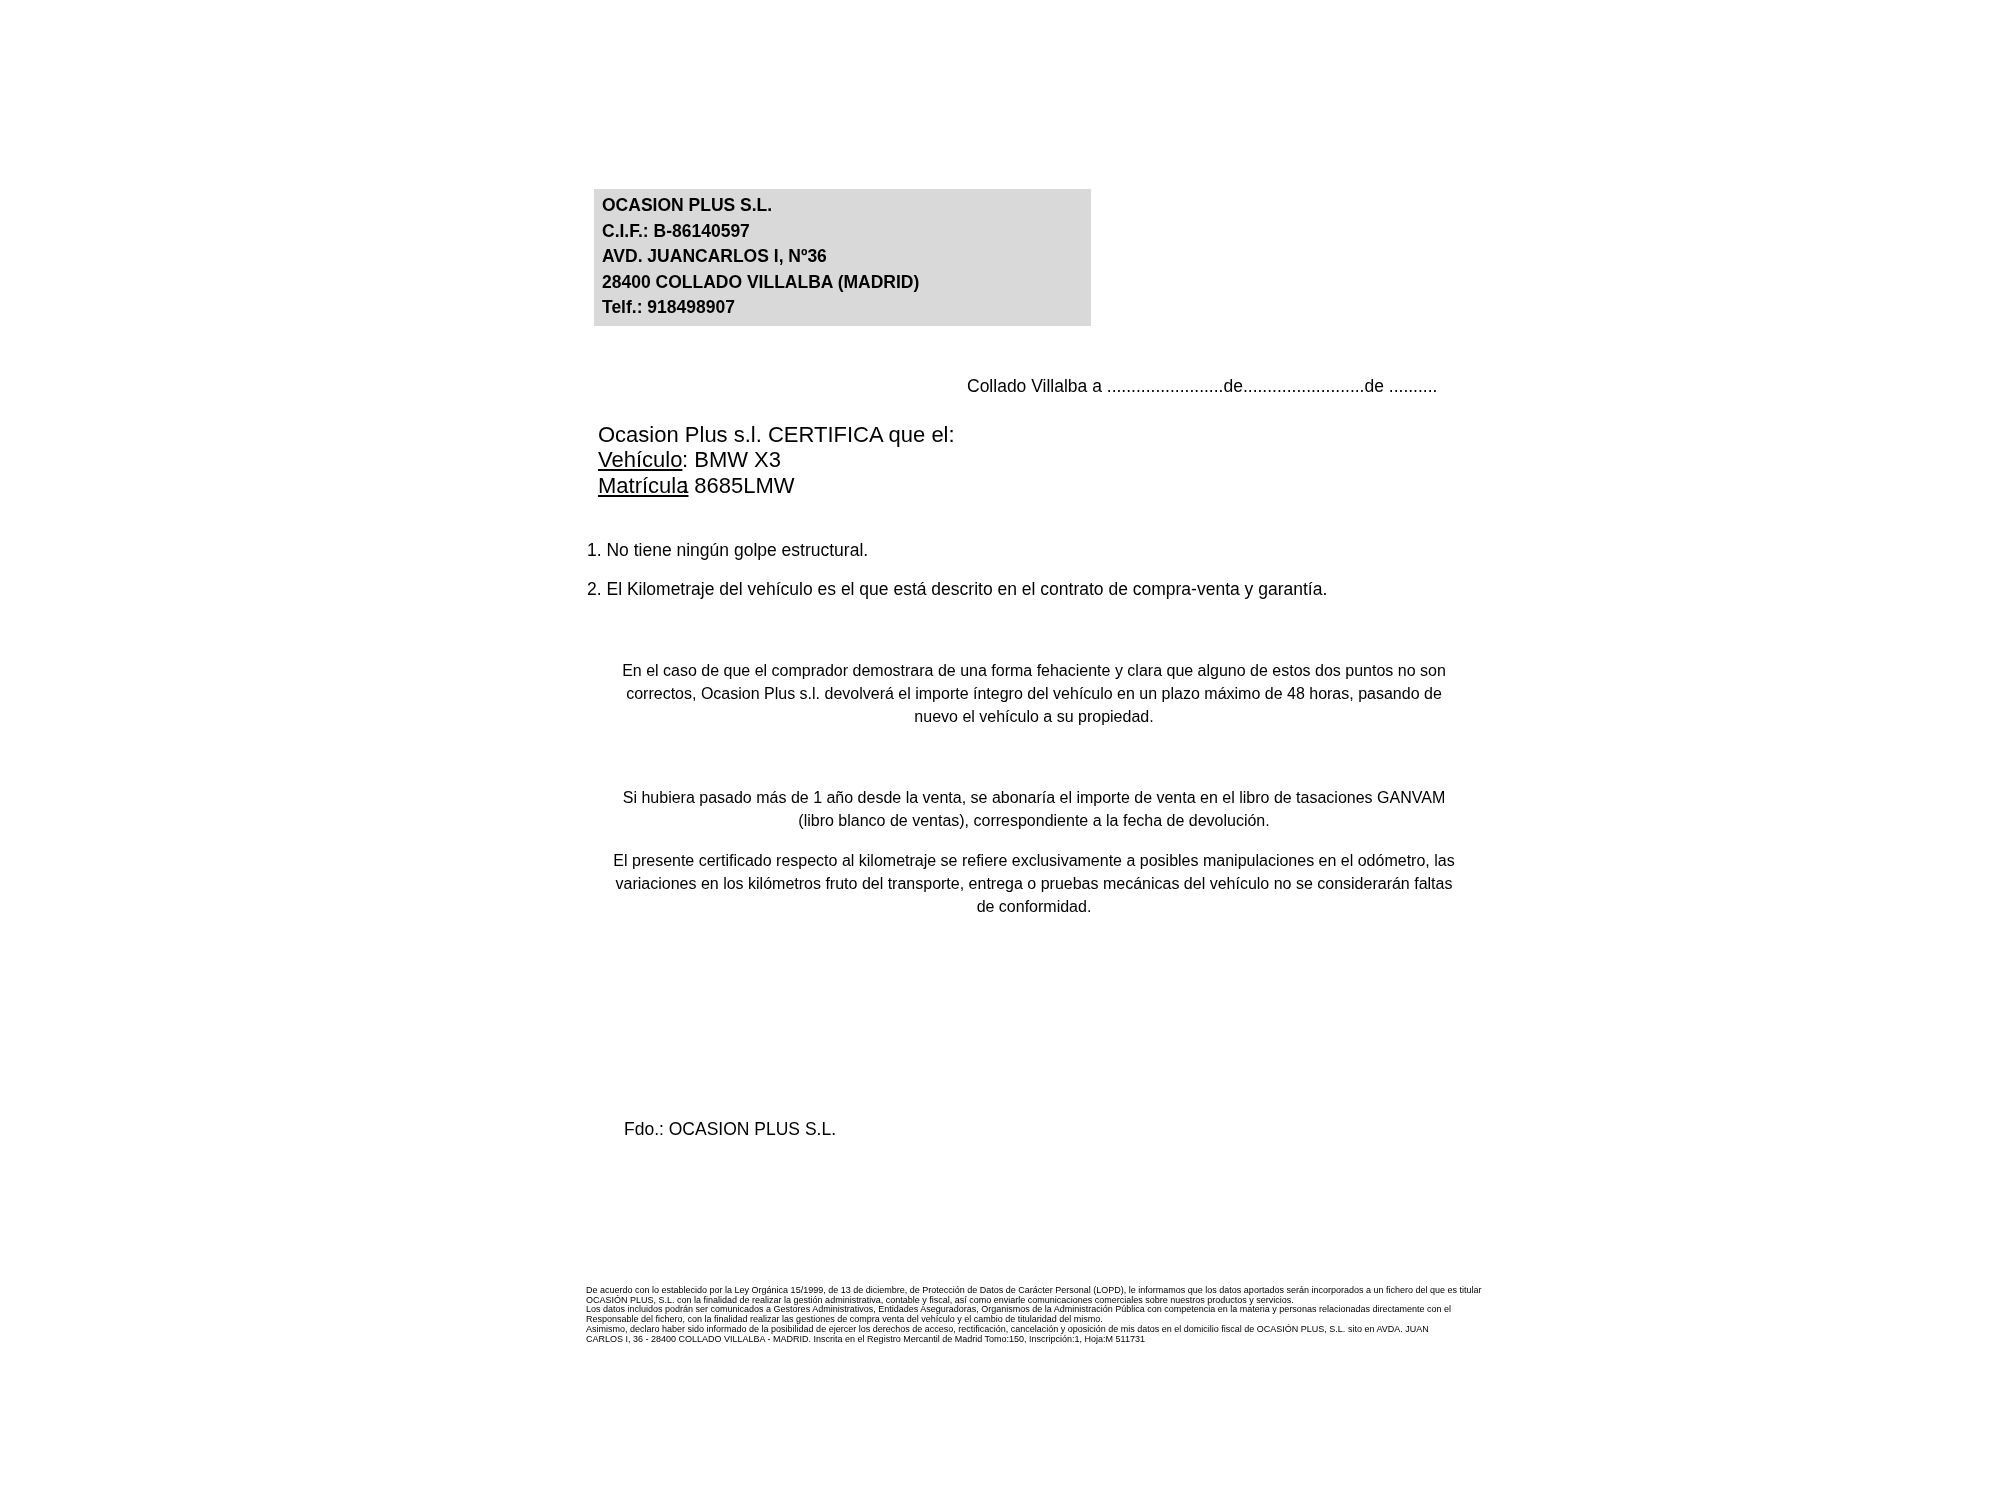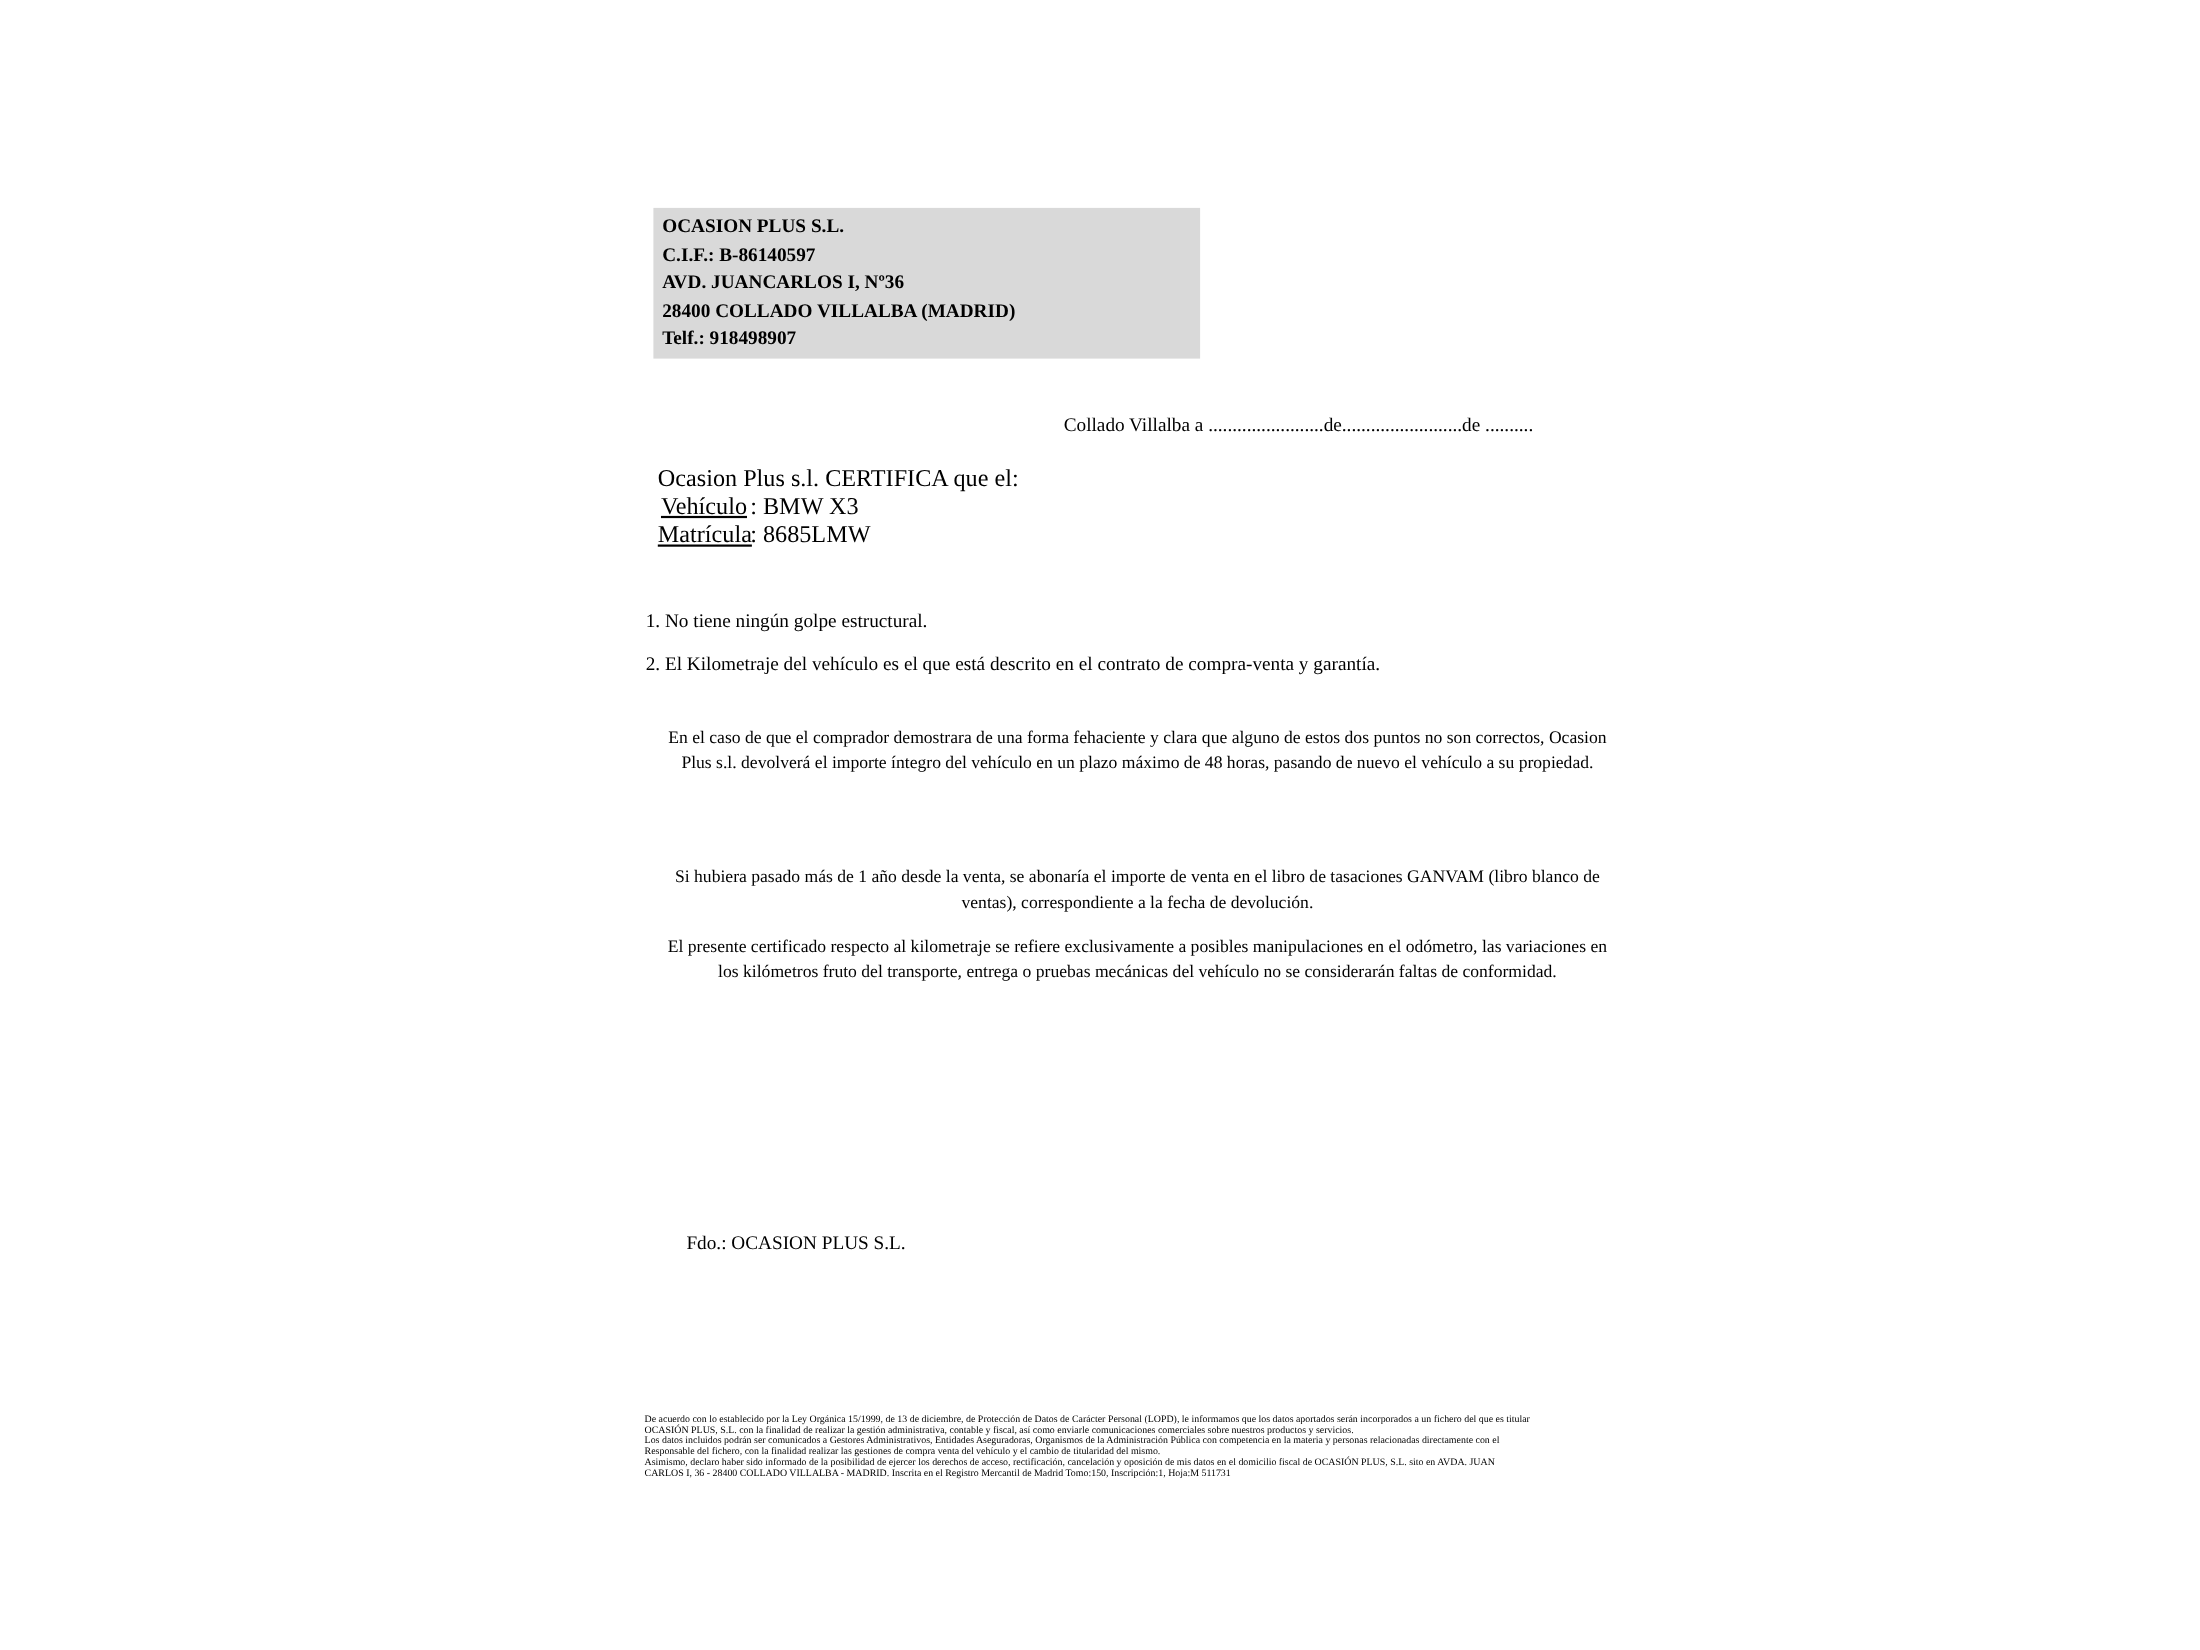--- a/index.html
+++ b/index.html
@@ -6,21 +6,21 @@
     margin: 0;
     padding: 0;
     background: #ffffff;
   }
   .page {
     position: relative;
     width: 2000px;
     height: 1500px;
     background: #ffffff;
     color: #000000;
-    font-family: Liberation Serif, serif;
+    font-family: Liberation Sans, sans-serif;
     overflow: hidden;
   }
   .header-box {
     position: absolute;
     left: 594px;
     top: 189px;
     width: 481px;
     background: #d9d9d9;
     padding: 4px 8px 5px 8px;
     font-weight: bold;
@@ -47,21 +47,20 @@
     display: inline-block;
     width: 84px;
     text-decoration: underline;
     text-align: center;
   }
   .point {
     position: absolute;
     left: 587px;
     font-size: 17.5px;
     white-space: nowrap;
-    margin-top: 14px;
   }
   .point-1 { top: 540px; }
   .point-2 { top: 579px; }
   .para {
     position: absolute;
     left: 605px;
     width: 858px;
     font-size: 16px;
     line-height: 23px;
     text-align: center;

